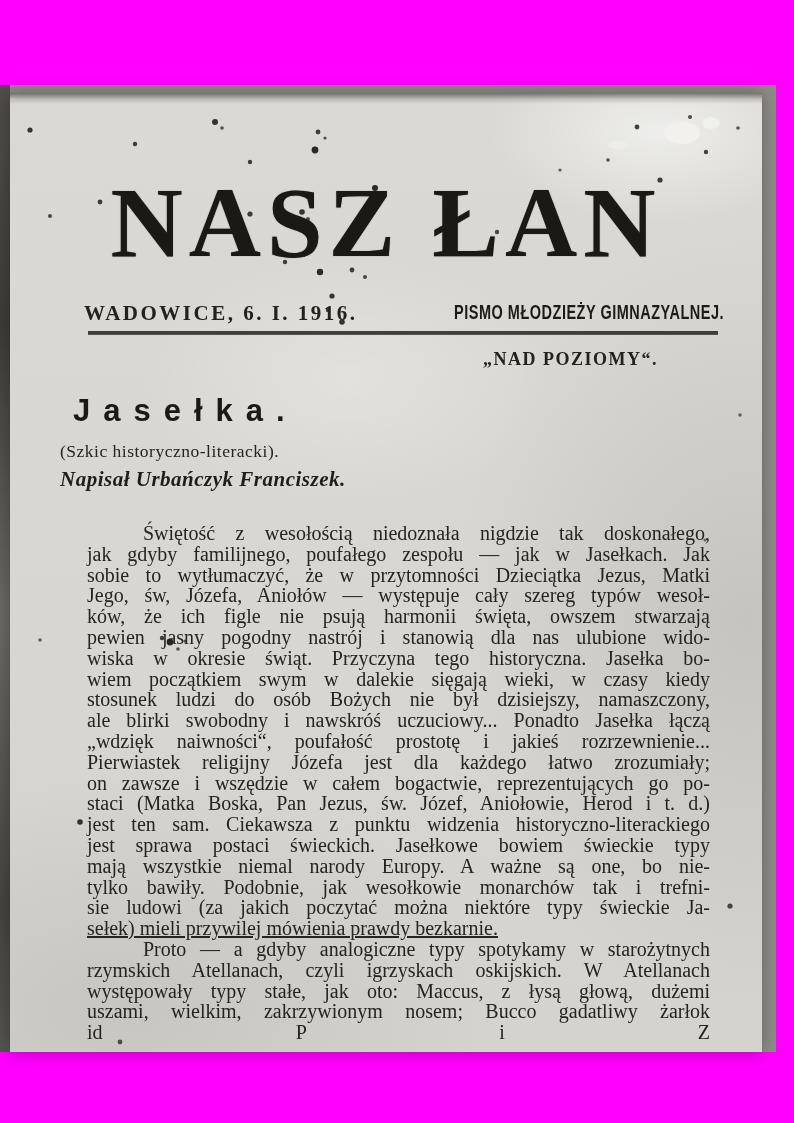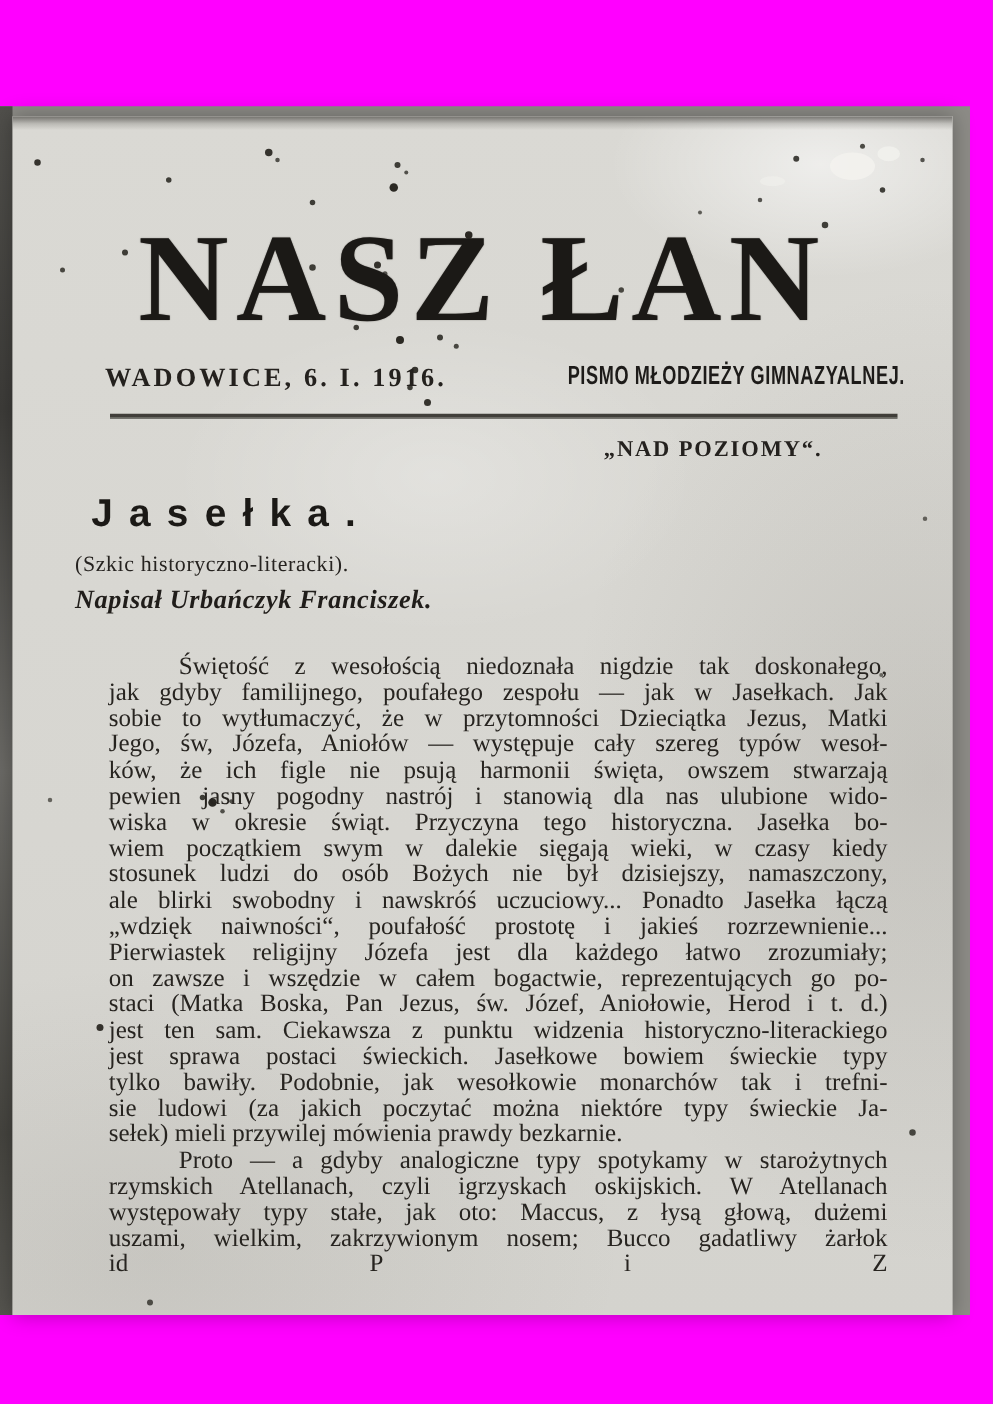--- a/index.html
+++ b/index.html
@@ -39,21 +39,21 @@
     background:linear-gradient(180deg, rgba(48,46,42,.62), rgba(48,46,42,.18) 55%, transparent);
   }
   .speckles { position:absolute; inset:0; z-index:3; pointer-events:none; }
 
   .masthead {
     position:absolute; top:80px; left:0; width:100%; z-index:4;
     text-align:center; font-weight:bold; font-size:100px; line-height:1;
     letter-spacing:6px; color:#1b1916; text-shadow:0 0 1px rgba(40,36,32,.6);
   }
   .header-row {
-    position:absolute; top:197px; left:74px; right:38px; z-index:4;
+    position:absolute; top:208px; left:74px; right:38px; z-index:4;
     display:flex; justify-content:space-between; align-items:baseline;
   }
   .dateline {
     font-size:21px; font-weight:bold; letter-spacing:2.5px; color:#24211e;
   }
   .pubtype {
     font-family:"Liberation Sans","DejaVu Sans",sans-serif;
     font-size:14.5px; font-weight:bold; letter-spacing:.5px; color:#1d1b19;
     transform:scaleY(1.45); transform-origin:center bottom; display:inline-block;
   }
@@ -73,21 +73,21 @@
   }
   .art-sub { margin-top:12px; font-size:17.5px; letter-spacing:.5px; color:#262320; }
   .art-by { margin-top:5px; font-size:21px; font-weight:bold; font-style:italic; letter-spacing:.5px; color:#201d1a; }
 
   .bodytext {
     position:absolute; top:430px; left:77px; width:623px; z-index:4;
     font-size:20px; line-height:20.8px; color:#272420;
   }
   .line { text-align:justify; text-align-last:justify; }
   .indent { text-indent:56px; }
-  .end { text-align-last:left; }
+  .end { text-align-last:left;text-decoration:underline; }
   .partial .frag { word-spacing:140px; white-space:nowrap; }
 </style>
 </head>
 <body>
 
 <div class="canvas">
   <div class="photo">
     <div class="paper">
 
       <svg class="speckles" width="752" height="959" viewBox="0 0 752 959" xmlns="http://www.w3.org/2000/svg">
@@ -167,20 +167,21 @@
         <div class="line">wiska w okresie świąt. Przyczyna tego historyczna. Jasełka bo-</div>
         <div class="line">wiem początkiem swym w dalekie sięgają wieki, w czasy kiedy</div>
         <div class="line">stosunek ludzi do osób Bożych nie był dzisiejszy, namaszczony,</div>
         <div class="line">ale blirki swobodny i nawskróś uczuciowy... Ponadto Jasełka łączą</div>
         <div class="line">„wdzięk naiwności“, poufałość prostotę i jakieś rozrzewnienie...</div>
         <div class="line">Pierwiastek religijny Józefa jest dla każdego łatwo zrozumiały;</div>
         <div class="line">on zawsze i wszędzie w całem bogactwie, reprezentujących go po-</div>
         <div class="line">staci (Matka Boska, Pan Jezus, św. Józef, Aniołowie, Herod i t. d.)</div>
         <div class="line">jest ten sam. Ciekawsza z punktu widzenia historyczno-literackiego</div>
         <div class="line">jest sprawa postaci świeckich. Jasełkowe bowiem świeckie typy</div>
+        <div class="line">mają wszystkie niemal narody Europy. A ważne są one, bo nie-</div>
         <div class="line">tylko bawiły. Podobnie, jak wesołkowie monarchów tak i trefni-</div>
         <div class="line">sie ludowi (za jakich poczytać można niektóre typy świeckie Ja-</div>
         <div class="line end">sełek) mieli przywilej mówienia prawdy bezkarnie.</div>
         <div class="line indent">Proto — a gdyby analogiczne typy spotykamy w starożytnych</div>
         <div class="line">rzymskich Atellanach, czyli igrzyskach oskijskich. W Atellanach</div>
         <div class="line">występowały typy stałe, jak oto: Maccus, z łysą głową, dużemi</div>
         <div class="line">uszami, wielkim, zakrzywionym nosem; Bucco gadatliwy żarłok</div>
         <div class="line partial">
           <span class="frag">id P i Z</span>
         </div>

